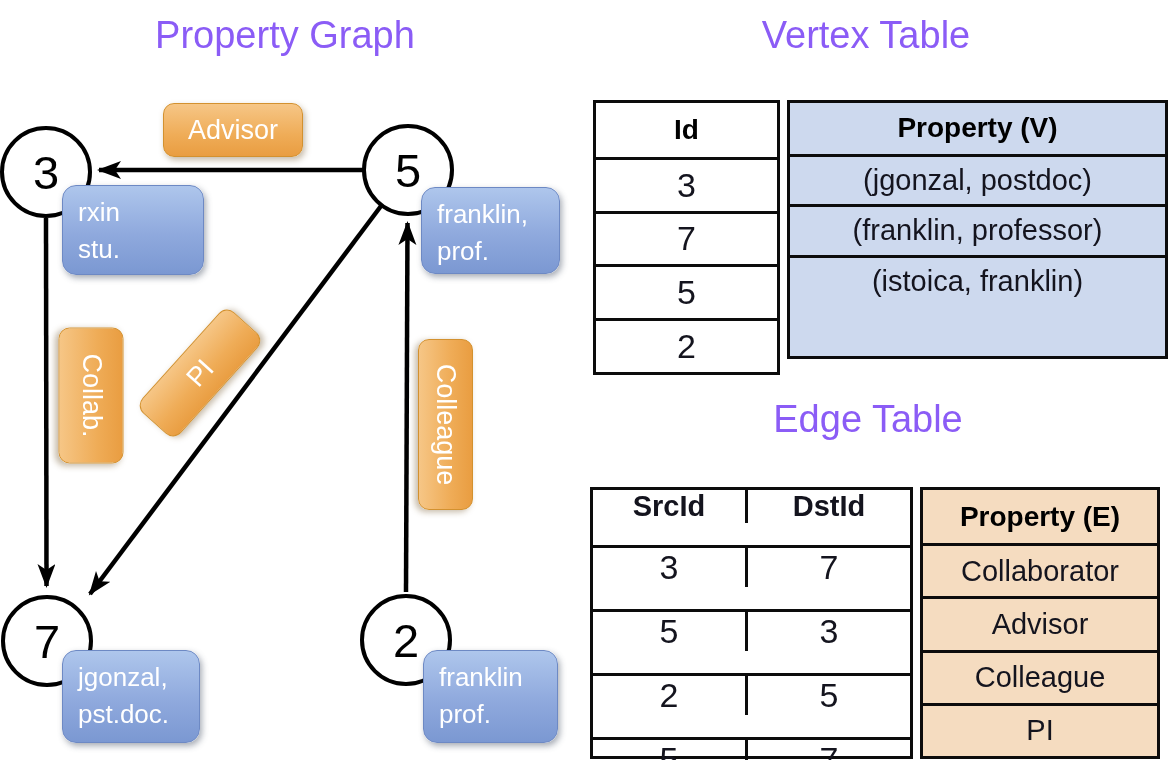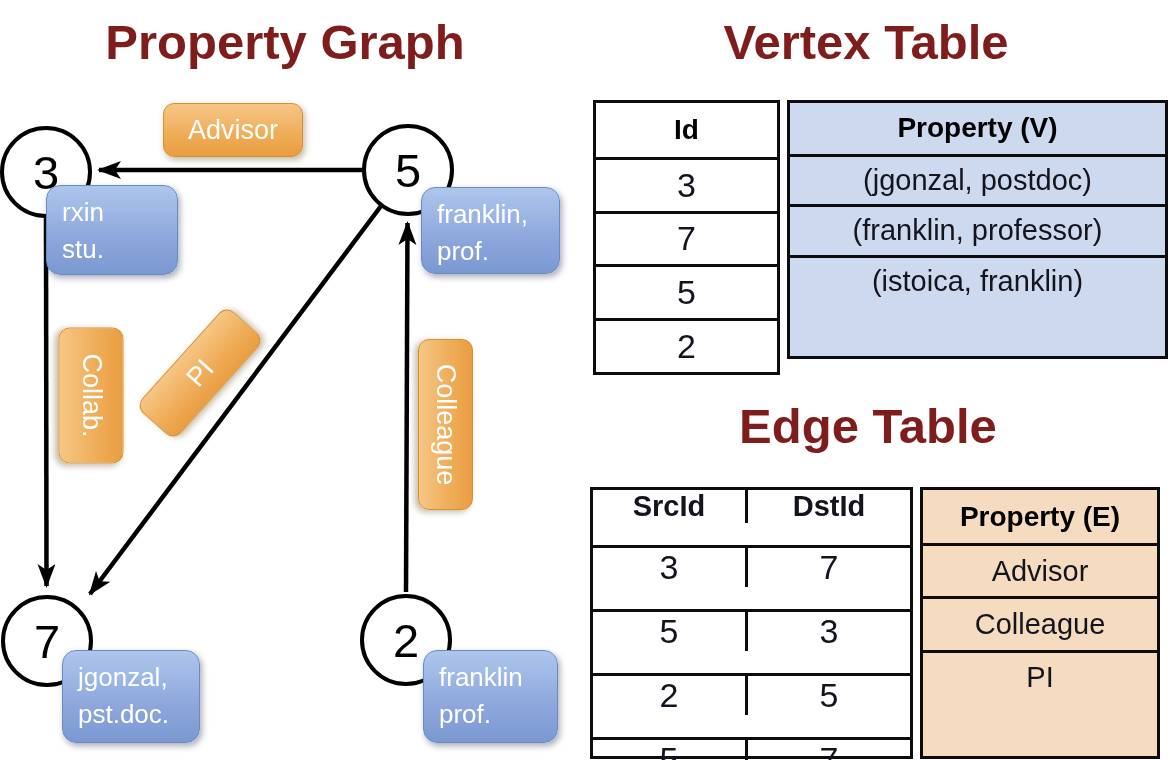--- a/index.html
+++ b/index.html
@@ -3,22 +3,22 @@
 <meta charset="utf-8">
 <style>
   html,body{margin:0;padding:0;background:#ffffff;}
   #canvas{
     position:relative;width:1170px;height:760px;overflow:hidden;
     background:#ffffff;
     font-family:"Liberation Sans","DejaVu Sans",sans-serif;
     color:#101018;
   }
   .title{
-    position:absolute;text-align:center;font-weight:700;
-    font-size:49px;letter-spacing:0px;color:#7f1d1d;white-space:nowrap;
+    position:absolute;text-align:center;font-weight:400;
+    font-size:38px;letter-spacing:0px;color:#8b5cf6;white-space:nowrap;
   }
   
   #edges{position:absolute;left:0;top:0;width:585px;height:760px;}
   .vertex{
     position:absolute;box-sizing:border-box;border:4.5px solid #000;border-radius:50%;
     background:#fff;display:flex;align-items:center;justify-content:center;
     font-size:47px;font-weight:300;color:#000;
   }
   .pill-blue{
     position:absolute;box-sizing:border-box;border-radius:14px;
@@ -80,21 +80,21 @@
   <div class="vertex" style="left:362px;top:124px;width:92px;height:92px;">
     <span>5</span>
   </div>
   <div class="vertex" style="left:1px;top:595px;width:92px;height:92px;">
     <span>7</span>
   </div>
   <div class="vertex" style="left:360px;top:594px;width:92px;height:92px;">
     <span>2</span>
   </div>
 
-  <div class="pill-blue" style="left:46px;top:185px;width:132px;height:90px;">
+  <div class="pill-blue" style="left:62px;top:185px;width:142px;height:90px;">
     <div>rxin</div>
     <div>stu.</div>
   </div>
   <div class="pill-blue" style="left:421px;top:187px;width:139px;height:87px;">
     <div>franklin,</div>
     <div>prof.</div>
   </div>
   <div class="pill-blue" style="left:62px;top:650px;width:138px;height:93px;">
     <div>jgonzal,</div>
     <div>pst.doc.</div>
@@ -154,18 +154,19 @@
       <div class="tcell right num">5</div>
     </div>
     <div class="twocol">
       <div class="tcell num">5</div>
       <div class="tcell right num">7</div>
     </div>
   </div>
 
   <div class="tbox bg-eprop" style="left:920px;top:487px;width:240px;height:272px;">
     <div class="trow thead">Property (E)</div>
+    <div class="trow">Collaborator</div>
     <div class="trow">Advisor</div>
     <div class="trow">Colleague</div>
     <div class="trow">PI</div>
   </div>
 
 </div>
 
 </body></html>

